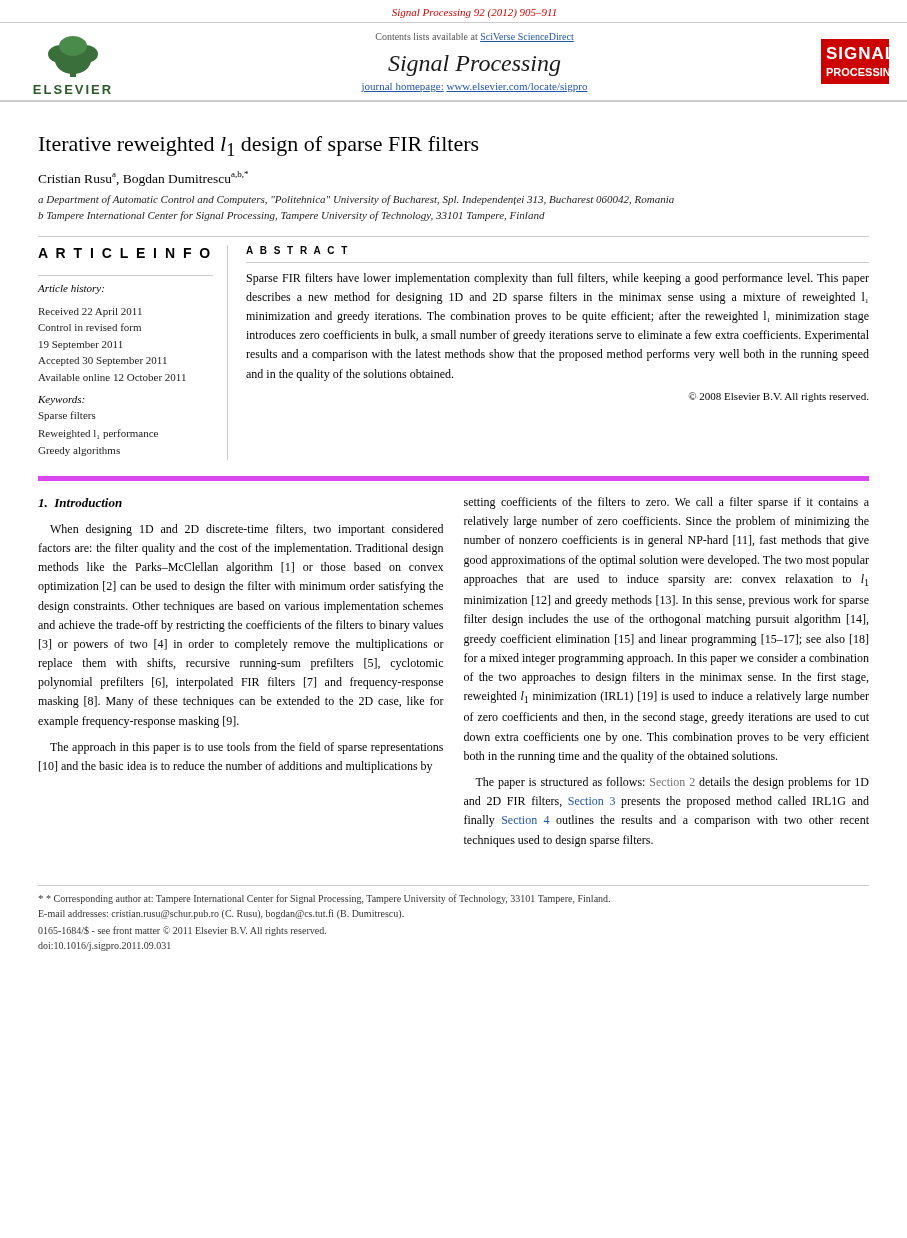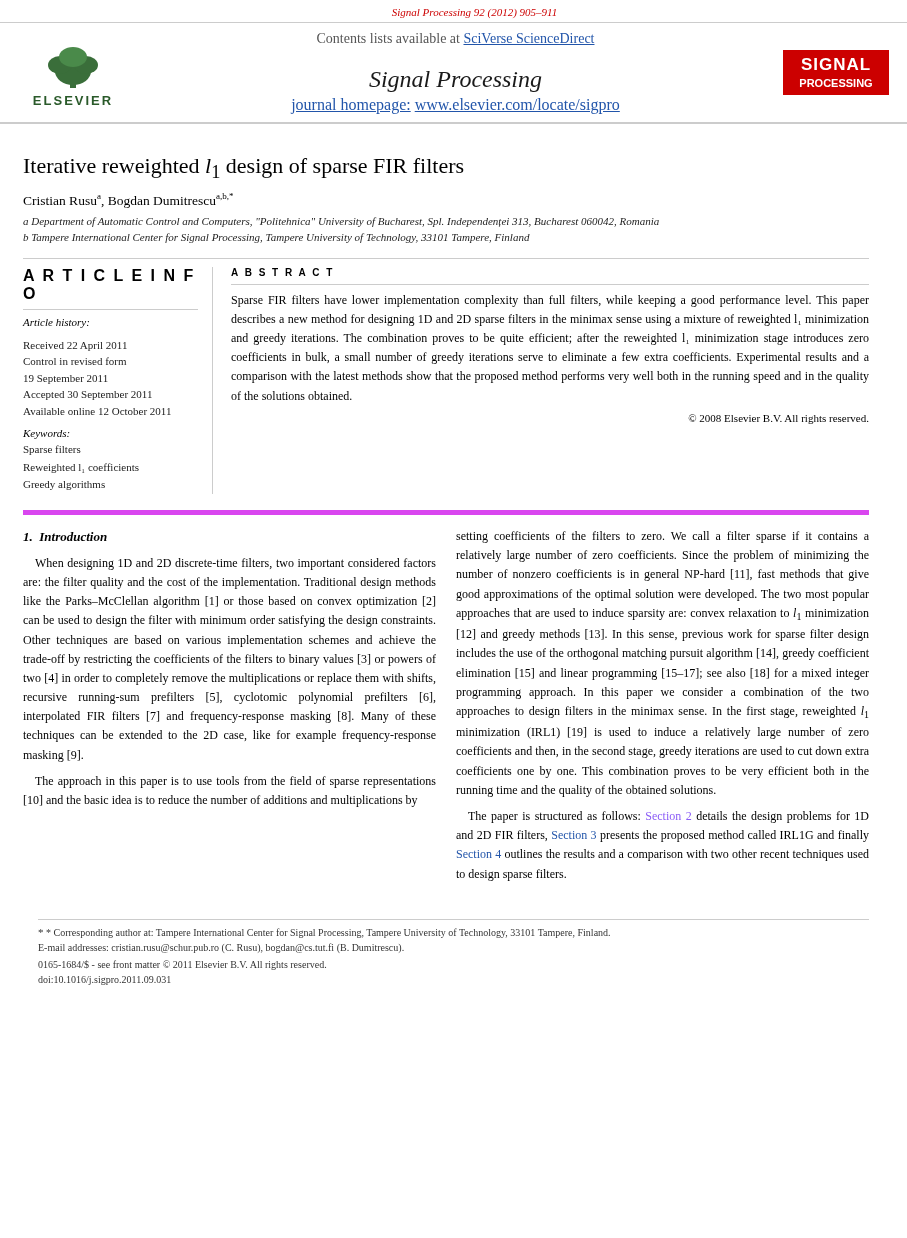--- a/index.html
+++ b/index.html
@@ -60,60 +60,60 @@
       color: #2a5a2a;
       letter-spacing: 2px;
       font-family: Arial, sans-serif;
     }
     .journal-title-center {
       flex: 1;
       text-align: center;
       padding: 8px 0;
     }
     .contents-line {
-      font-size: 14px;
+      font-size: 10px;
       color: #555;
-      margin-bottom: 19px;
+      margin-bottom: 8px;
     }
     .journal-main-title {
       font-size: 24px;
       font-style: italic;
       color: #1a1a1a;
       font-family: Liberation Serif, serif;
       font-weight: normal;
     }
     .journal-homepage {
-      font-size: 16px;
+      font-size: 11px;
       color: #555;
       margin-top: 3px;
     }
     .journal-homepage span {
       color: #2255aa;
       text-decoration: underline;
     }
     .signal-box {
-      width: 106px;
+      width: 68px;
       background: #c00;
       color: #fff;
       text-align: center;
       padding: 4px 5px;
       font-family: Arial, sans-serif;
       font-size: 11px;
       font-weight: bold;
       line-height: 1.3;
     }
     .signal-box .big {
       font-size: 17px;
       font-weight: 900;
       letter-spacing: 1px;
       display: block;
     }
     
     .article-content {
-      padding: 10px 38px 20px 23px;
+      padding: 10px 38px 20px 38px;
     }
     .article-title {
       font-size: 22px;
       font-weight: normal;
       font-family: "Times New Roman", Times, serif;
       margin: 18px 0 6px 0;
       color: #000;
       line-height: 1.3;
     }
     .article-title em {
@@ -140,25 +140,25 @@
       border-top: 1px solid #ccc;
       padding-top: 8px;
     }
     .article-info {
       width: 190px;
       min-width: 190px;
       border-right: 1px solid #ccc;
       padding-right: 14px;
     }
     .article-info .section-label {
-      font-size: 16px;
+      font-size: 14px;
       font-weight: bold;
       letter-spacing: 2px;
       text-transform: uppercase;
-      margin-bottom: 6px;
+      margin-bottom: 14px;
       font-family: Arial, sans-serif;
     }
     .article-info .history-label {
       font-size: 11px;
       font-style: italic;
       margin-bottom: 9px;
       font-family: "Times New Roman", Times, serif;
     }
     .article-info .history-item {
       font-size: 11px;
@@ -310,21 +310,21 @@
         <div class="section-label">A R T I C L E  I N F O</div>
         <hr class="info-hr">
         <div class="history-label">Article history:</div>
         <div class="history-item">Received 22 April 2011</div>
         <div class="history-item">Control in revised form</div>
         <div class="history-item">19 September 2011</div>
         <div class="history-item">Accepted 30 September 2011</div>
         <div class="history-item">Available online 12 October 2011</div>
         <div class="keywords-label">Keywords:</div>
         <div class="keyword">Sparse filters</div>
-        <div class="keyword">Reweighted l₁ coefficients</div>
+        <div class="keyword">Reweighted l₁ performance</div>
         <div class="keyword">Greedy algorithms</div>
       </div>
 
       <div class="abstract-section">
         <div class="section-label">A B S T R A C T</div>
         <hr class="info-hr">
         <div class="abstract-text">Sparse FIR filters have lower implementation complexity than full filters, while keeping a good performance level. This paper describes a new method for designing 1D and 2D sparse filters in the minimax sense using a mixture of reweighted l₁ minimization and greedy iterations. The combination proves to be quite efficient; after the reweighted l₁ minimization stage introduces zero coefficients in bulk, a small number of greedy iterations serve to eliminate a few extra coefficients. Experimental results and a comparison with the latest methods show that the proposed method performs very well both in the running speed and in the quality of the solutions obtained.</div>
         <div class="copyright-line">© 2008 Elsevier B.V. All rights reserved.</div>
       </div>
     </div>
@@ -332,21 +332,21 @@
     <div class="body-columns">
 
       <div class="body-col">
         <div class="section-heading">1.&nbsp;&nbsp;Introduction</div>
         <p>When designing 1D and 2D discrete-time filters, two important considered factors are: the filter quality and the cost of the implementation. Traditional design methods like the Parks–McClellan algorithm [1] or those based on convex optimization [2] can be used to design the filter with minimum order satisfying the design constraints. Other techniques are based on various implementation schemes and achieve the trade-off by restricting the coefficients of the filters to binary values [3] or powers of two [4] in order to completely remove the multiplications or replace them with shifts, recursive running-sum prefilters [5], cyclotomic polynomial prefilters [6], interpolated FIR filters [7] and frequency-response masking [8]. Many of these techniques can be extended to the 2D case, like for example frequency-response masking [9].</p>
         <p>The approach in this paper is to use tools from the field of sparse representations [10] and the basic idea is to reduce the number of additions and multiplications by</p>
       </div>
 
       <div class="body-col">
         <p>setting coefficients of the filters to zero. We call a filter sparse if it contains a relatively large number of zero coefficients. Since the problem of minimizing the number of nonzero coefficients is in general NP-hard [11], fast methods that give good approximations of the optimal solution were developed. The two most popular approaches that are used to induce sparsity are: convex relaxation to <em>l</em><sub>1</sub> minimization [12] and greedy methods [13]. In this sense, previous work for sparse filter design includes the use of the orthogonal matching pursuit algorithm [14], greedy coefficient elimination [15] and linear programming [15–17]; see also [18] for a mixed integer programming approach. In this paper we consider a combination of the two approaches to design filters in the minimax sense. In the first stage, reweighted <em>l</em><sub>1</sub> minimization (IRL1) [19] is used to induce a relatively large number of zero coefficients and then, in the second stage, greedy iterations are used to cut down extra coefficients one by one. This combination proves to be very efficient both in the running time and the quality of the obtained solutions.</p>
-        <p>The paper is structured as follows: <span style="color:#8b5cf6;">Section 2</span> details the design problems for 1D and 2D FIR filters, <span style="color:#2255aa;">Section 3</span> presents the proposed method called IRL1G and finally <span style="color:#2255aa;">Section 4</span> outlines the results and a comparison with two other recent techniques used to design sparse filters.</p>
+        <p>The paper is structured as follows: <span style="color:#737373;">Section 2</span> details the design problems for 1D and 2D FIR filters, <span style="color:#2255aa;">Section 3</span> presents the proposed method called IRL1G and finally <span style="color:#2255aa;">Section 4</span> outlines the results and a comparison with two other recent techniques used to design sparse filters.</p>
       </div>
     </div>
 
   </div>
 
   <div class="footer-line">
     <div class="footer-note">
       <span class="footnote-star">*</span>
       <span>* Corresponding author at: Tampere International Center for Signal Processing, Tampere University of Technology, 33101 Tampere, Finland.</span>
     </div>

